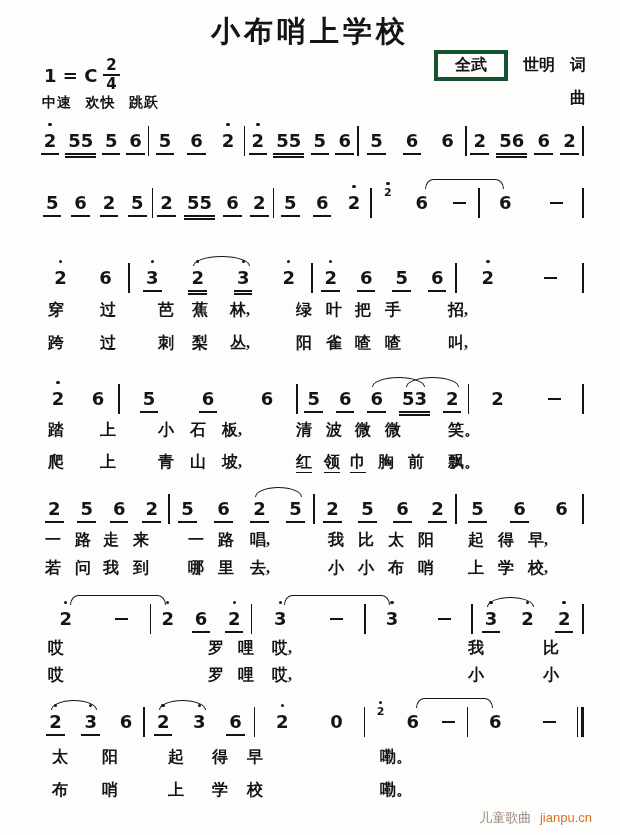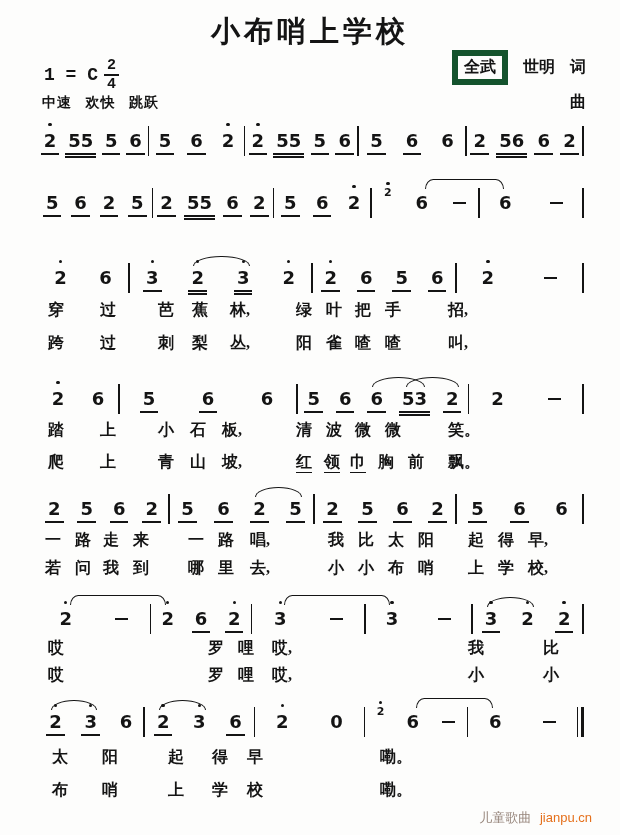--- a/index.html
+++ b/index.html
@@ -4,31 +4,31 @@
 <style>
   html,body{margin:0;padding:0;background:#e9e9e9;}
   .page{position:relative;width:620px;height:835px;margin:0 auto;background:#fdfdfc;color:#141414;
         font-family:"DejaVu Sans",sans-serif;overflow:hidden;}
   
   .title{position:absolute;top:12px;left:0;right:0;text-align:center;
          font-family:"Liberation Serif",serif;font-size:29px;font-weight:bold;letter-spacing:4px;}
   .subtitle{position:absolute;top:57px;left:0;right:0;text-align:center;
             font-family:"Liberation Serif",serif;font-size:16px;font-weight:bold;letter-spacing:2px;}
   .keymeter{position:absolute;left:44px;top:58px;display:flex;align-items:center;
-            font-size:18px;font-weight:bold;font-family:Liberation Mono, monospace;}
+            font-size:18px;font-weight:bold;}
   .frac{display:inline-flex;flex-direction:column;align-items:center;line-height:1;
         font-size:15px;margin-left:6px;}
   .frac .fnum{border-bottom:2px solid #141414;padding:0 3px 1px;}
   .frac .fden{padding-top:1px;}
   .tempo{position:absolute;left:42px;top:94px;font-family:"Liberation Serif",serif;
          font-size:14px;font-weight:bold;letter-spacing:1px;word-spacing:9px;}
   .credits{position:absolute;right:34px;top:50px;font-family:"Liberation Serif",serif;
            font-size:16px;font-weight:bold;}
   .credits .crow{display:flex;justify-content:flex-end;align-items:center;gap:15px;margin-bottom:7px;}
-  .boxed{border:6px solid #14532d;padding:1px 6px;}
+  .boxed{border:4px solid #14532d;padding:1px 17px;}
   .wide{letter-spacing:17px;margin-right:-17px;}
   
   .system{position:absolute;left:38px;width:546px;height:22px;display:flex;align-items:flex-start;}
   .measure{display:flex;justify-content:space-around;align-items:flex-start;
            flex-basis:0;position:relative;height:22px;}
   .tok{position:relative;display:inline-block;height:22px;line-height:22px;
        font-size:18px;font-weight:bold;font-family:"DejaVu Sans",sans-serif;letter-spacing:0;}
   .tok i{display:block;position:absolute;font-style:normal;}
   .oct{top:-7px;left:50%;margin-left:-1.7px;width:3.4px;height:3.4px;border-radius:50%;background:#141414;}
   .ul{left:-3px;right:-3px;height:1.8px;background:#141414;}

